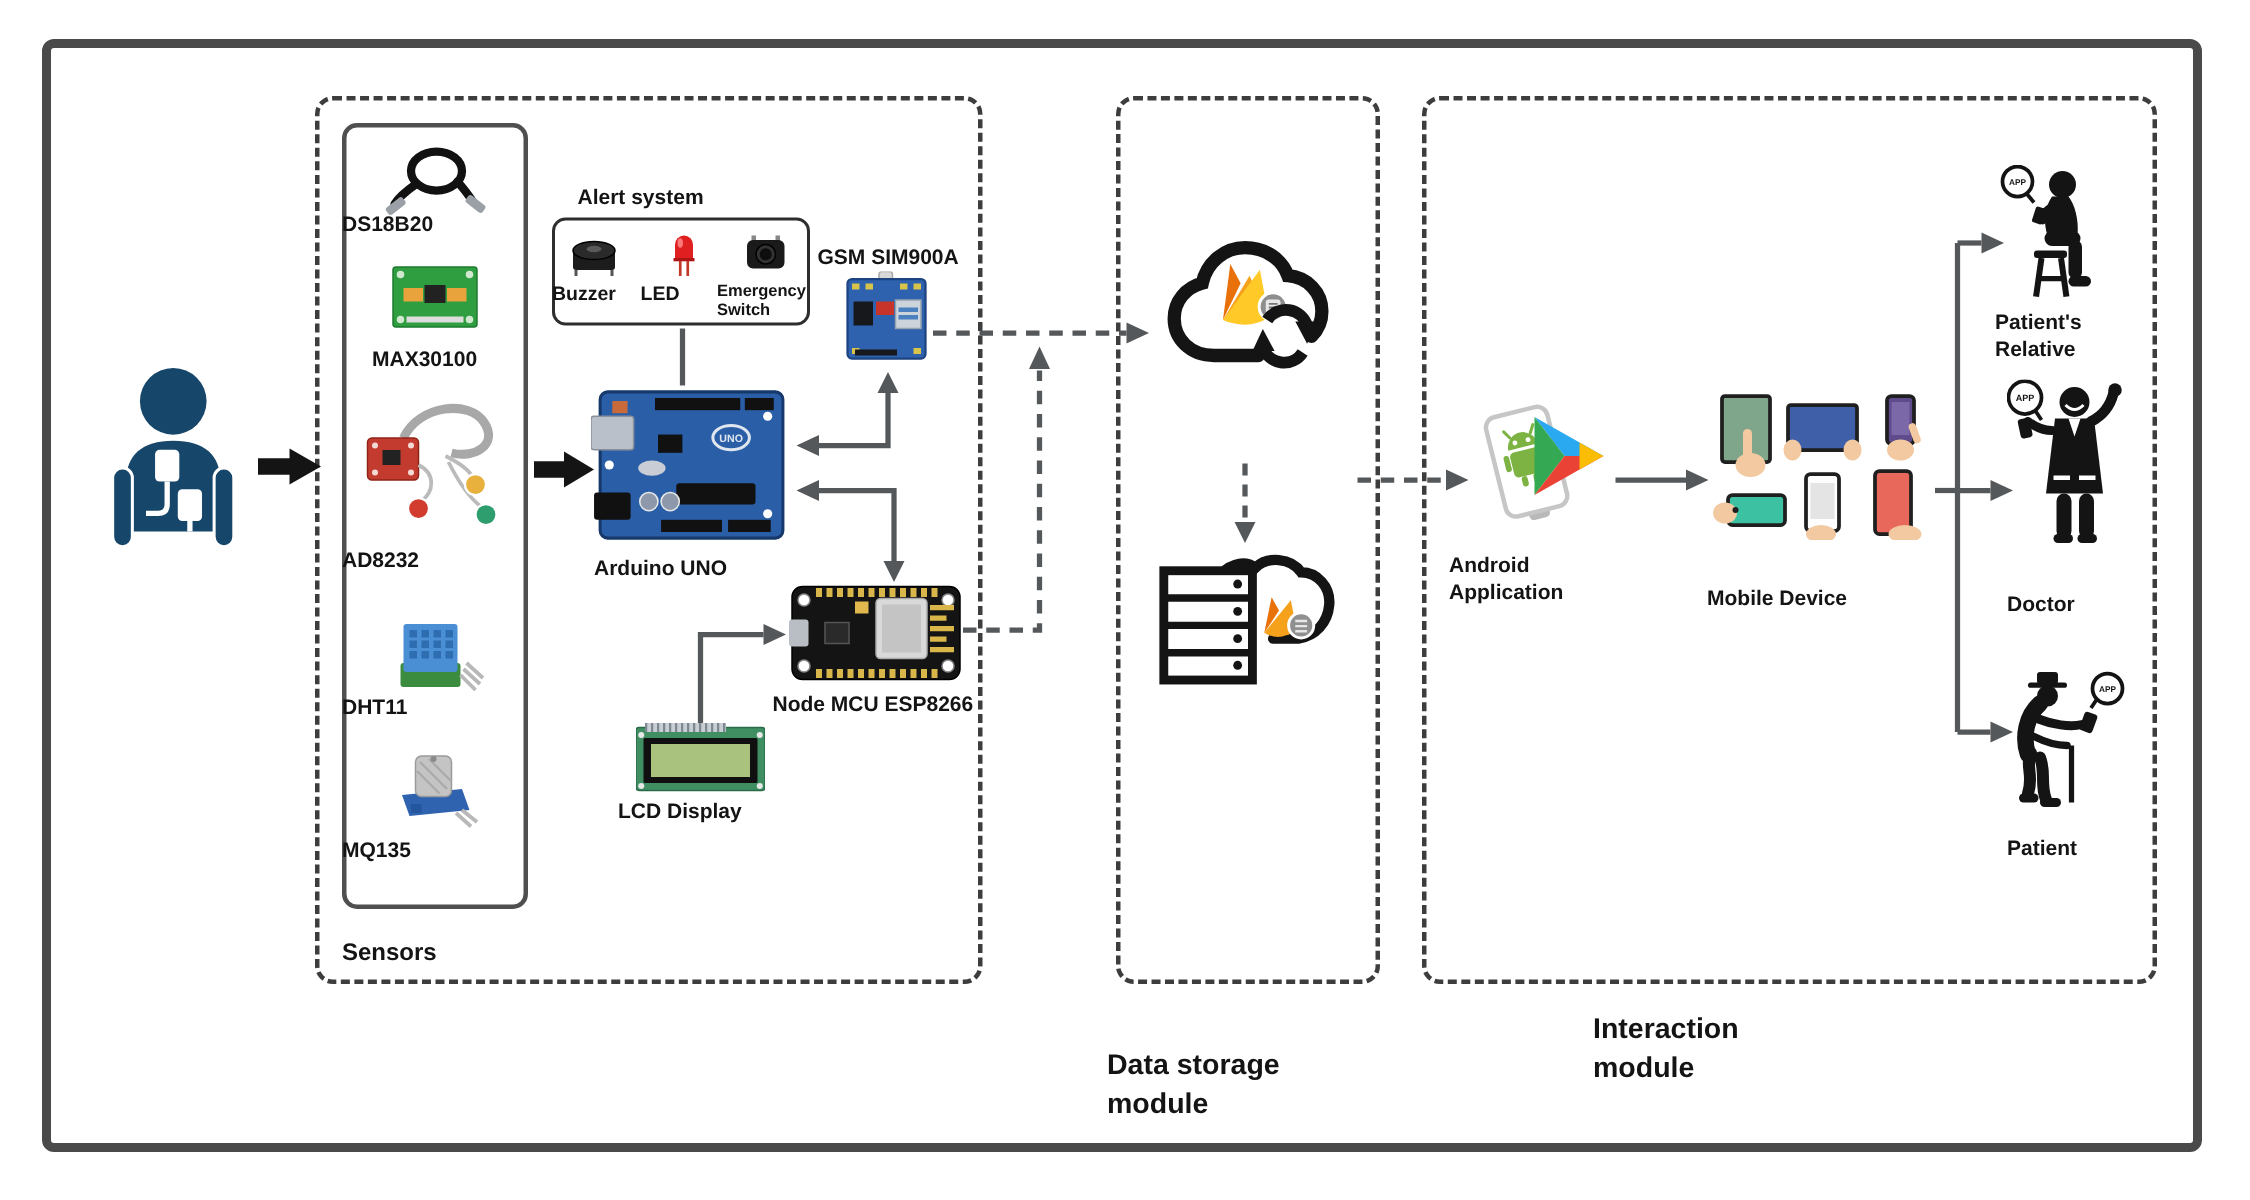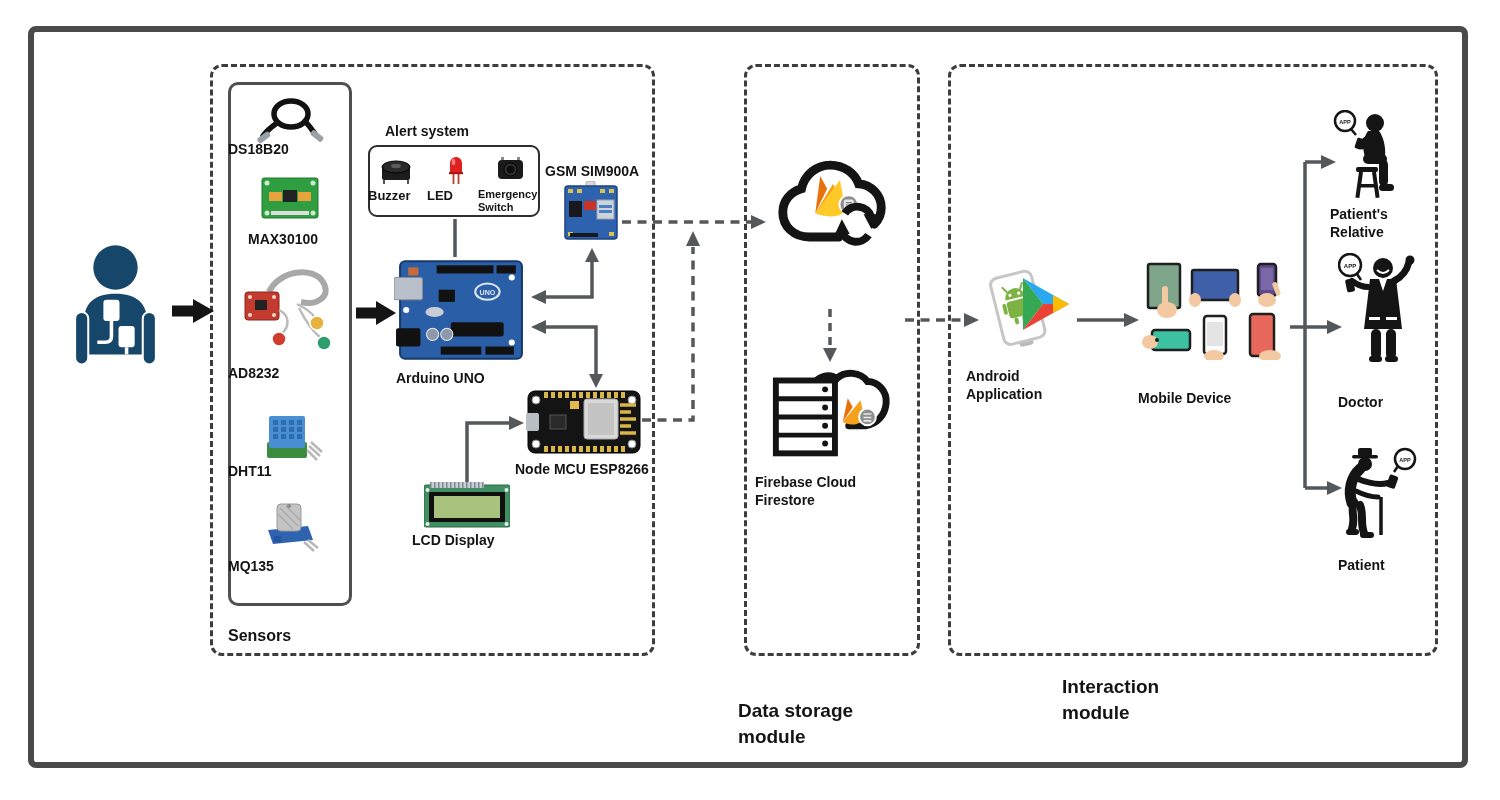--- a/index.html
+++ b/index.html
@@ -336,24 +336,20 @@
     <path d="M8,36.5 H68 M8,55 H68 M8,73.5 H68" stroke="#141414" stroke-width="5"></path>
     <circle cx="58" cy="27" r="3" fill="#141414"></circle>
       <circle cx="58" cy="45.5" r="3" fill="#141414"></circle>
     <circle cx="58" cy="64" r="3" fill="#141414"></circle>
       <circle cx="58" cy="82" r="3" fill="#141414"></circle>
     <path d="M76,60 L81,36 L86,45 Z" fill="#e8710a"></path>
     <path d="M76,60 L94,38 L98,58 C90,64 82,64 76,60 Z" fill="#f6a11c"></path>
     <circle cx="101" cy="55" r="8.5" fill="#909090" stroke="#fff" stroke-width="2"></circle>
     <path d="M97,52 h8 M97,55.5 h8 M97,59 h8" stroke="#e8e8e8" stroke-width="1.6"></path>
   </svg>
-  <div class="lbl fs15" style="left:755px;top:473px;width:152px;">
-    <span>Firebase Cloud</span><br>
-    <span>Firestore</span>
-  </div>
 
   <svg class="abs" style="left:977px;top:264px;" width="96" height="88" viewBox="0 0 96 88">
     <g transform="rotate(-14 40 45)">
       <rect x="34" y="74" width="14" height="9" rx="3" fill="#b9b9b9"></rect>
       <rect x="20" y="10" width="42" height="68" rx="7" fill="#fff" stroke="#c6c6c6" stroke-width="3"></rect>
       <g fill="#7cb342">
         <path d="M31,34 a10,10 0 0 1 20,0 z"></path>
         <rect x="31" y="36" width="20" height="17" rx="3"></rect>
         <rect x="26.5" y="37" width="3.8" height="11" rx="1.9"></rect>
         <rect x="51.7" y="37" width="3.8" height="11" rx="1.9"></rect>

